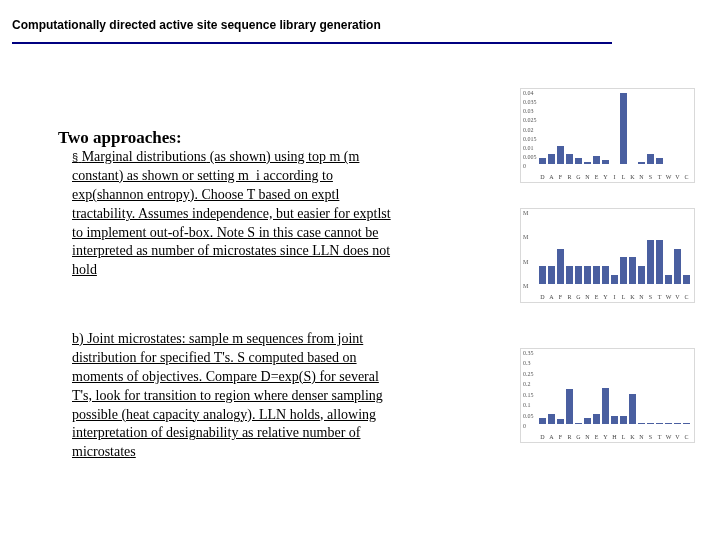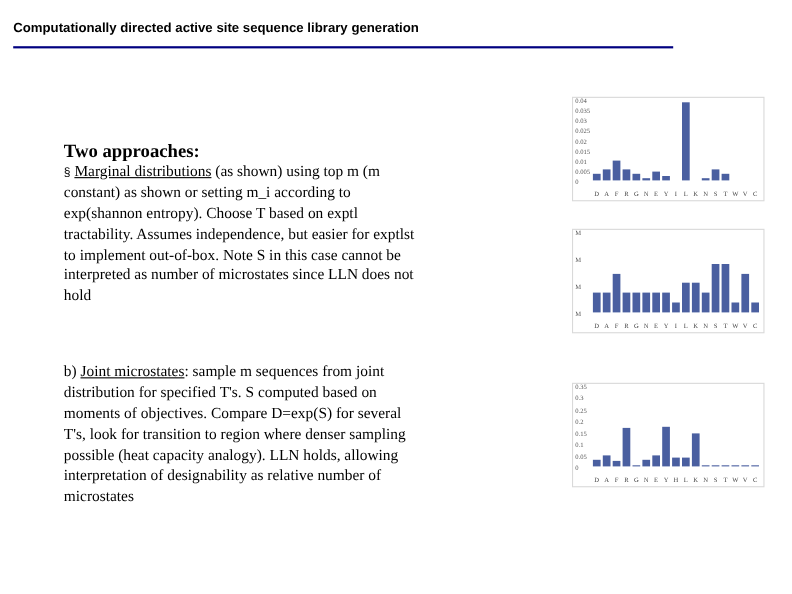--- a/index.html
+++ b/index.html
@@ -31,24 +31,25 @@
   .subhead {
     position: absolute;
     left: 58px;
     top: 80px;
     font-size: 17px;
     font-weight: bold;
     margin-top: 48px;
   }
   .para {
     position: absolute;
-    left: 58px;
+    left: 72px;
     width: 330px;
     font-size: 14px;
     line-height: 1.35;
+    text-decoration: underline;
   }
   .para1 { top: 148px; }
   .para2 { top: 330px; }
   .bullet { font-family: Arial, sans-serif; font-size: 11px; }
   .u { text-decoration: underline; }
   .chart {
     position: absolute;
     border: 1px solid #d9d9d9;
     background: #fff;
   }

